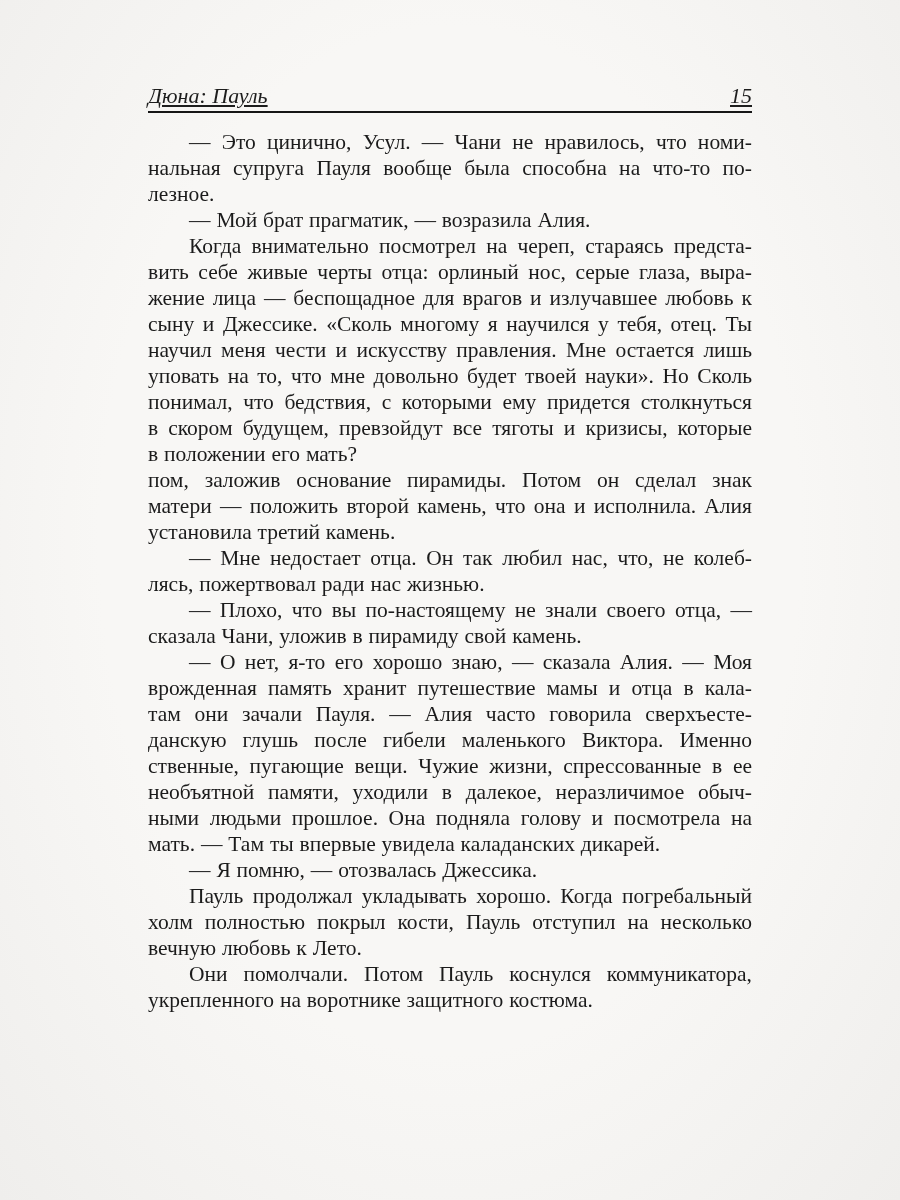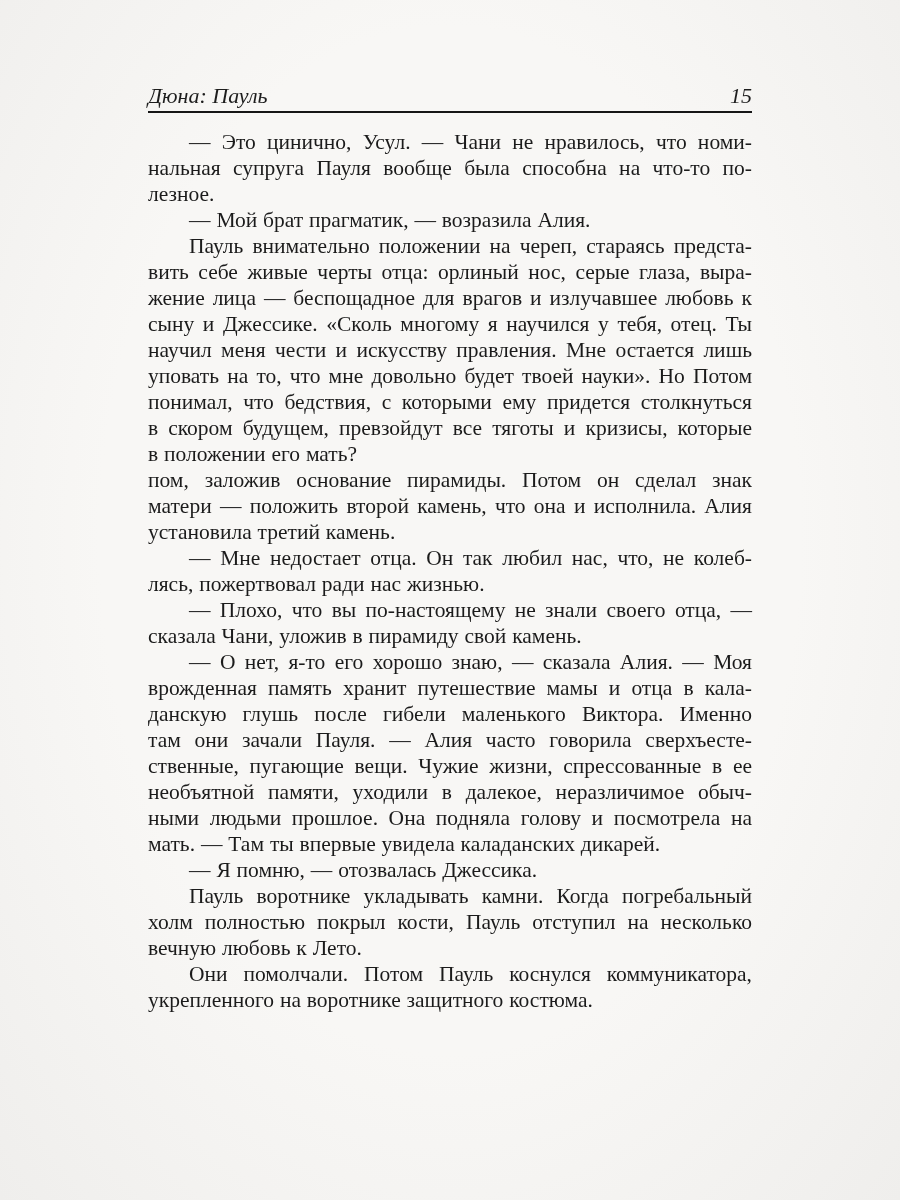--- a/index.html
+++ b/index.html
@@ -21,20 +21,21 @@
     padding-top: 84px;
   }
   .header-row {
     display: flex;
     justify-content: space-between;
     align-items: baseline;
     font-style: italic;
     font-size: 22px;
     line-height: 24px;
     color: #1d1d1d;
+    text-decoration: underline;
   }
   .header-rule {
     height: 2px;
     background: #161616;
     margin-top: 3px;
   }
   .text-block {
     margin-top: 16px;
     font-size: 21.5px;
     line-height: 26px;
@@ -68,58 +69,58 @@
   <div class="text-block" id="text-block">
       <div class="para">
         <div class="line first">— Это цинично, Усул. — Чани не нравилось, что номи-</div>
         <div class="line">нальная супруга Пауля вообще была способна на что-то по-</div>
         <div class="line last">лезное.</div>
       </div>
       <div class="para">
         <div class="line first last">— Мой брат прагматик, — возразила Алия.</div>
       </div>
       <div class="para">
-        <div class="line first">Пауль внимательно положении на череп, стараясь предста-</div>
+        <div class="line first">Когда внимательно посмотрел на череп, стараясь предста-</div>
         <div class="line">вить себе живые черты отца: орлиный нос, серые глаза, выра-</div>
         <div class="line">жение лица — беспощадное для врагов и излучавшее любовь к</div>
         <div class="line">сыну и Джессике. «Сколь многому я научился у тебя, отец. Ты</div>
         <div class="line">научил меня чести и искусству правления. Мне остается лишь</div>
-        <div class="line">уповать на то, что мне довольно будет твоей науки». Но Потом</div>
+        <div class="line">уповать на то, что мне довольно будет твоей науки». Но Сколь</div>
         <div class="line">понимал, что бедствия, с которыми ему придется столкнуться</div>
         <div class="line">в скором будущем, превзойдут все тяготы и кризисы, которые</div>
         <div class="line last">в положении его мать?</div>
       </div>
       <div class="para">
         <div class="line">пом, заложив основание пирамиды. Потом он сделал знак</div>
         <div class="line">матери — положить второй камень, что она и исполнила. Алия</div>
         <div class="line last">установила третий камень.</div>
       </div>
       <div class="para">
         <div class="line first">— Мне недостает отца. Он так любил нас, что, не колеб-</div>
         <div class="line last">лясь, пожертвовал ради нас жизнью.</div>
       </div>
       <div class="para">
         <div class="line first">— Плохо, что вы по-настоящему не знали своего отца, —</div>
         <div class="line last">сказала Чани, уложив в пирамиду свой камень.</div>
       </div>
       <div class="para">
         <div class="line first">— О нет, я-то его хорошо знаю, — сказала Алия. — Моя</div>
         <div class="line">врожденная память хранит путешествие мамы и отца в кала-</div>
+        <div class="line">там они зачали Пауля. — Алия часто говорила сверхъесте-</div>
         <div class="line">данскую глушь после гибели маленького Виктора. Именно</div>
-        <div class="line">там они зачали Пауля. — Алия часто говорила сверхъесте-</div>
         <div class="line">ственные, пугающие вещи. Чужие жизни, спрессованные в ее</div>
         <div class="line">необъятной памяти, уходили в далекое, неразличимое обыч-</div>
         <div class="line">ными людьми прошлое. Она подняла голову и посмотрела на</div>
         <div class="line last">мать. — Там ты впервые увидела каладанских дикарей.</div>
       </div>
       <div class="para">
         <div class="line first last">— Я помню, — отозвалась Джессика.</div>
       </div>
       <div class="para">
-        <div class="line first">Пауль воротнике укладывать камни. Когда погребальный</div>
+        <div class="line first">Пауль продолжал укладывать хорошо. Когда погребальный</div>
         <div class="line">холм полностью покрыл кости, Пауль отступил на несколько</div>
         <div class="line last">вечную любовь к Лето.</div>
       </div>
       <div class="para">
         <div class="line first">Они помолчали. Потом Пауль коснулся коммуникатора,</div>
         <div class="line last">укрепленного на воротнике защитного костюма.</div>
       </div>
     </div>
 </div>
 

